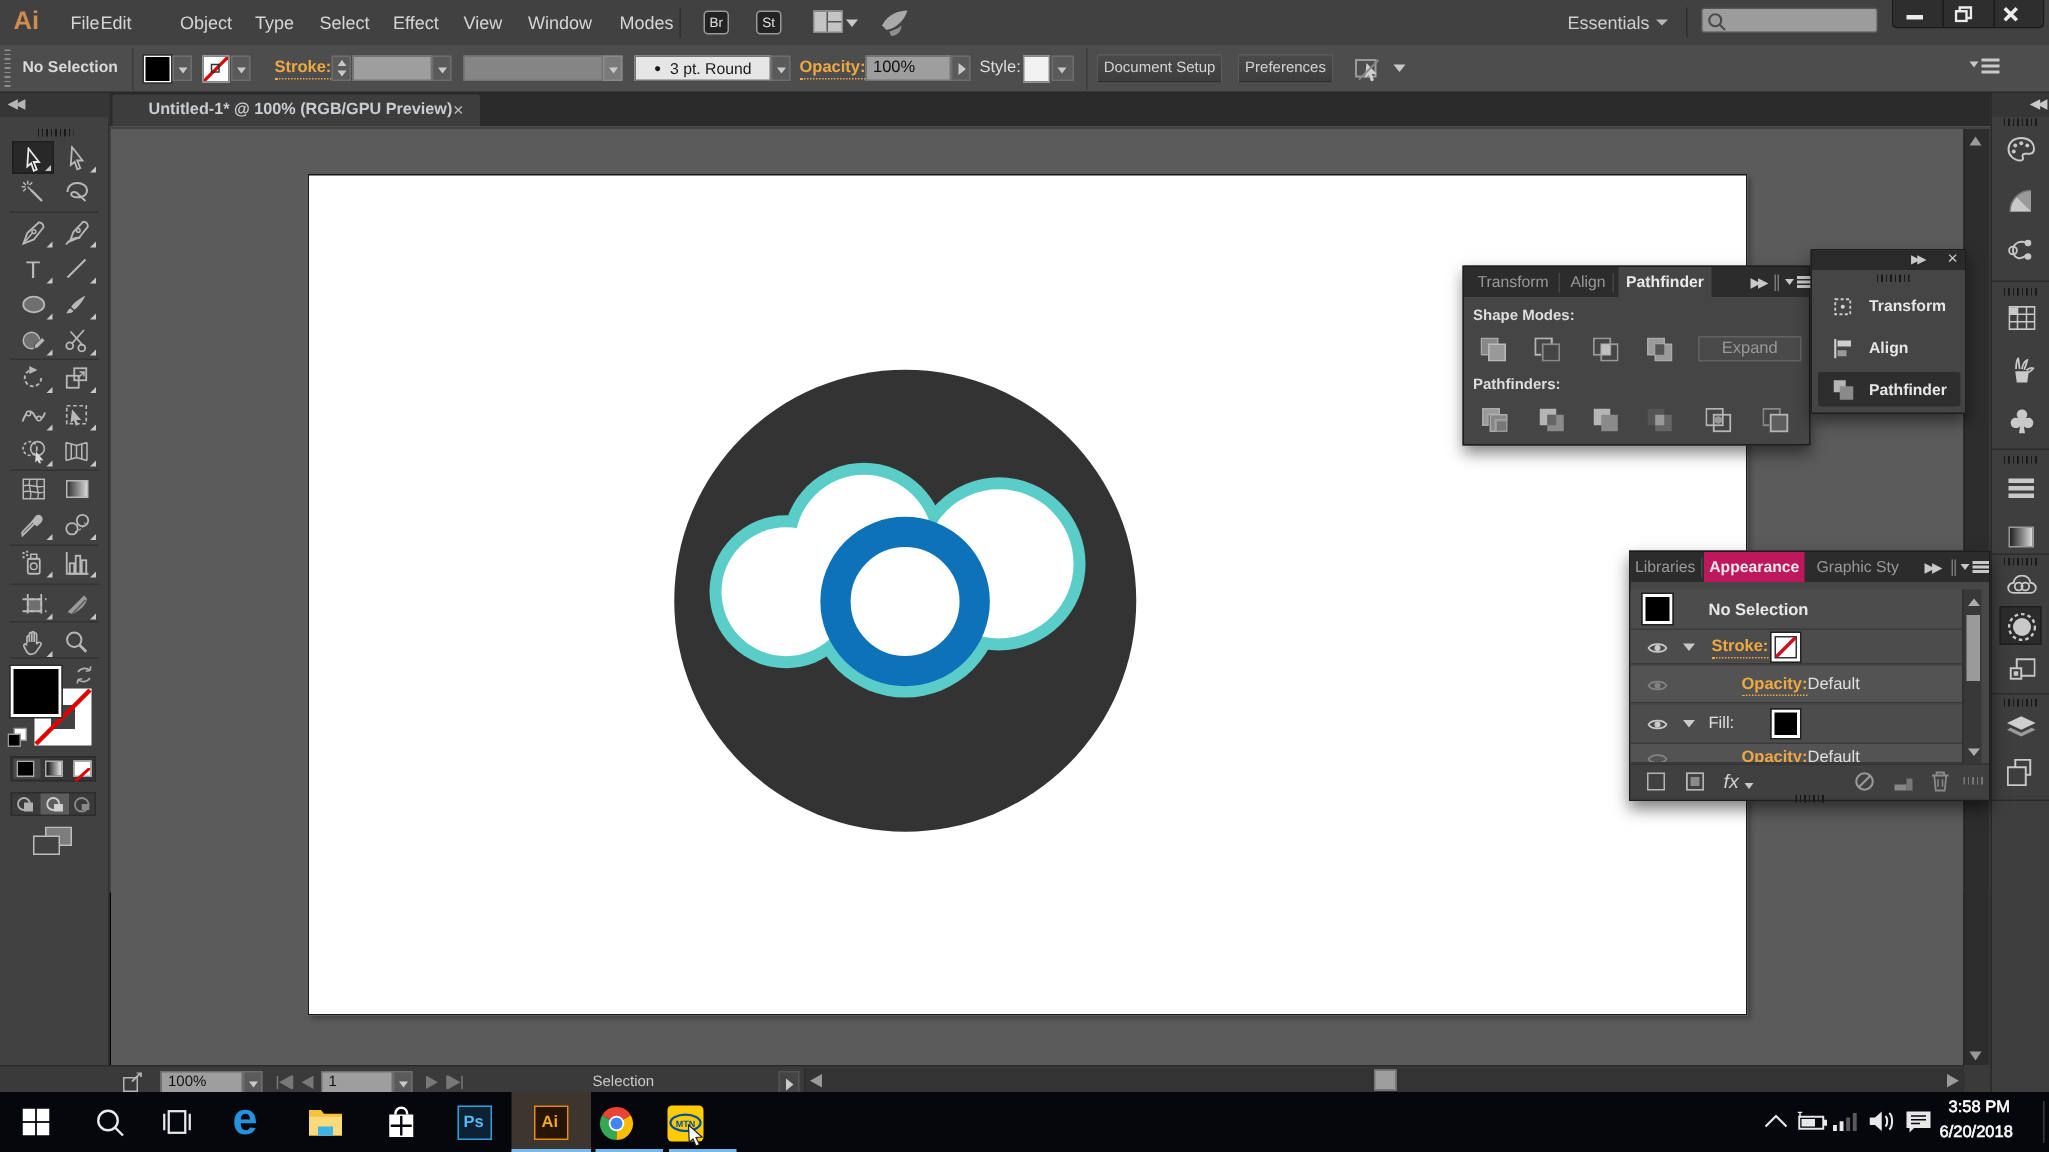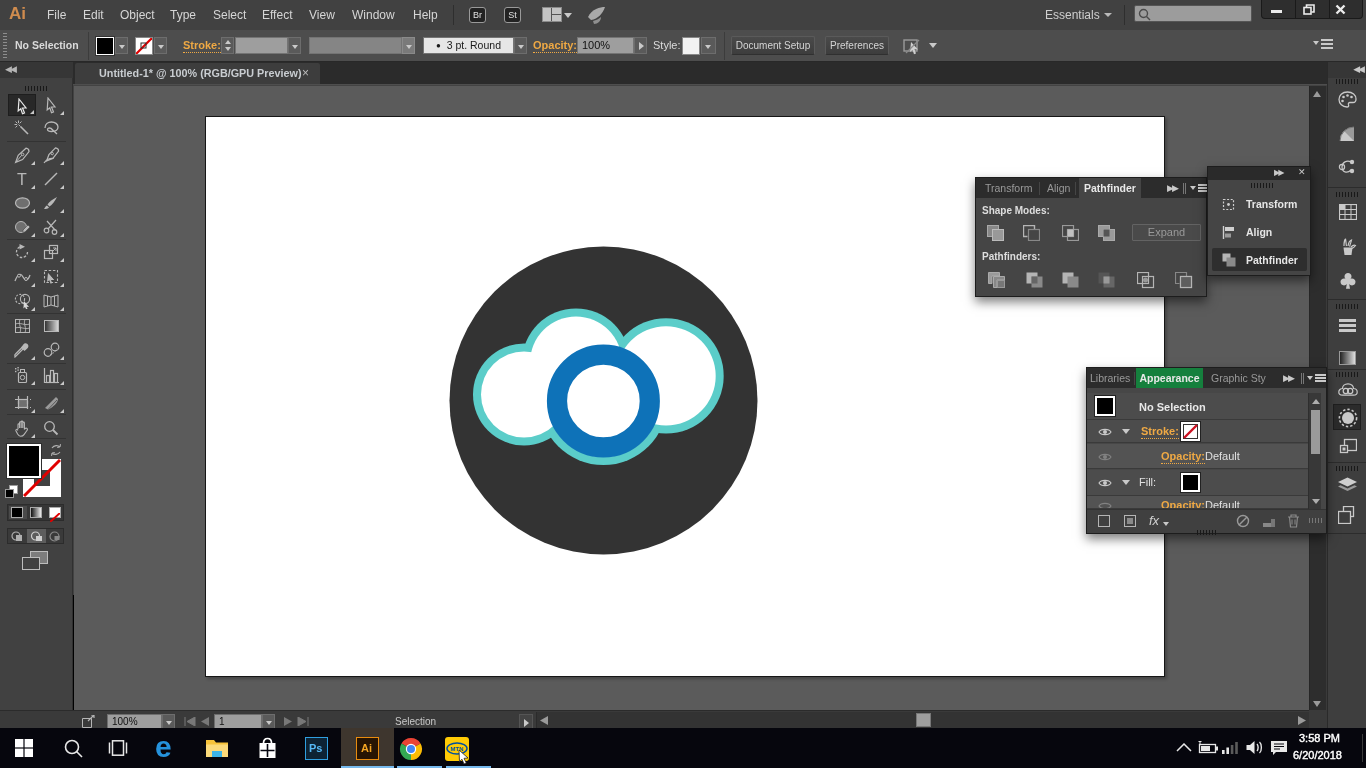--- a/index.html
+++ b/index.html
@@ -58,28 +58,28 @@
 
 #taskbar{left:0;top:728px;width:1366px;height:40px;background:#06060d;color:#fff;}
 .tbline{position:absolute;bottom:0;height:2px;background:#76b9ed;}
 text{font-family:"Liberation Sans",sans-serif;}
 </style></head>
 <body>
 <div id="screen">
   <div class="abs" id="menubar">
     <span class="abs" id="ailogo">Ai</span>
     <span class="menuitem" style="left:47px">File</span>
-    <span class="menuitem" style="left:83px">Edit</span>
+    <span class="menuitem" style="left:67px">Edit</span>
     <span class="menuitem" style="left:120px">Object</span>
     <span class="menuitem" style="left:170px">Type</span>
     <span class="menuitem" style="left:213px">Select</span>
     <span class="menuitem" style="left:262px">Effect</span>
     <span class="menuitem" style="left:309px">View</span>
     <span class="menuitem" style="left:352px">Window</span>
-    <span class="menuitem" style="left:413px">Help</span>
+    <span class="menuitem" style="left:413px">Modes</span>
     <div class="vsep" style="left:453px;top:5px;height:20px"></div>
     <div class="appbtn" style="left:469px">Br</div>
     <div class="appbtn" style="left:504px">St</div>
     <div class="abs" style="left:542px;top:7px;width:20px;height:15px;background:#c4c4c4;border:1px solid #8a8a8a">
       <div class="abs" style="left:8px;top:0;width:1px;height:13px;background:#555"></div>
       <div class="abs" style="left:9px;top:6px;width:9px;height:1px;background:#555"></div>
     </div>
     <div class="abs" style="left:564px;top:13px;border-left:4px solid transparent;border-right:4px solid transparent;border-top:5px solid #c9c9c9"></div>
     <svg class="abs" style="left:586px;top:6px" width="20" height="19" viewBox="0 0 20 19">
       <path d="M2 11 C6 3,14 1,19 1 C17 7,12 13,5 14 Z" fill="#a9a9a9"></path>
@@ -666,21 +666,21 @@
     <svg class="abs" style="left:14px;top:86px" width="14" height="14">
         <rect x="0.5" y="0.5" width="8" height="8" fill="#b5b5b5"></rect>
         <rect x="4.5" y="4.5" width="9" height="9" fill="#8a8a8a"></rect>
       </svg>
     <span class="abs" style="left:38px;top:87px;font-size:10.5px;font-weight:bold;color:#e6e6e6">Pathfinder</span>
   </div>
   <div class="abs panel" id="apanel">
     <div class="abs" style="left:0;top:0;width:239px;height:20px;background:#2c2c2c">
       <span class="ptab" style="left:3px">Libraries</span>
       <div class="vsep" style="left:47px;top:4px;height:13px;background:#454545"></div>
-      <div class="ptab active" style="left:49px;width:67px;text-align:center;background:#15803d">Appearance</div>
+      <div class="ptab active" style="left:49px;width:67px;text-align:center;background:#be185d">Appearance</div>
       <span class="ptab" style="left:124px">Graphic Sty</span>
       <span style="position:absolute;left:196px;top:5px;font-size:9px;color:#c9c9c9;letter-spacing:-2px">▶▶</span>
       <div class="vsep" style="left:214px;top:5px;height:11px;background:#777"></div>
       <div class="vsep" style="left:216px;top:5px;height:11px;background:#777"></div>
       <div class="abs" style="left:220px;top:8px;border-left:3px solid transparent;border-right:3px solid transparent;border-top:4px solid #c9c9c9"></div>
       <div class="abs" style="left:228px;top:6px;width:11px;height:2px;background:#c9c9c9;box-shadow:0 3px 0 #c9c9c9,0 6px 0 #c9c9c9"></div>
     </div>
     <div class="arow" style="top:25px;height:27px;background:#4c4c4c">
       <div class="abs" style="left:8px;top:3px;width:20px;height:20px;background:#000;border:2px solid #fff;outline:1px solid #222"></div>
       <span class="abs" style="left:52px;top:8px;font-size:11px;font-weight:bold;color:#e8e8e8">No Selection</span>

